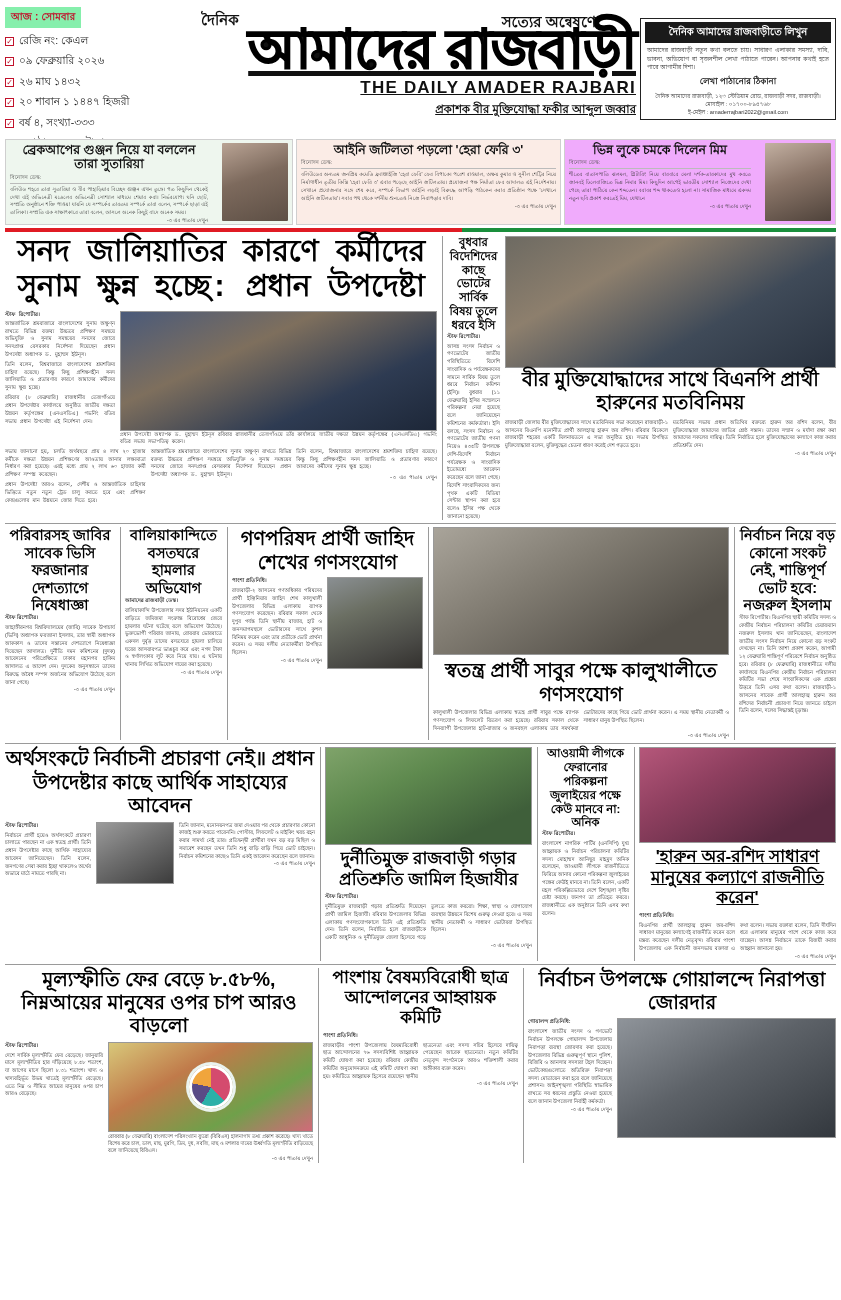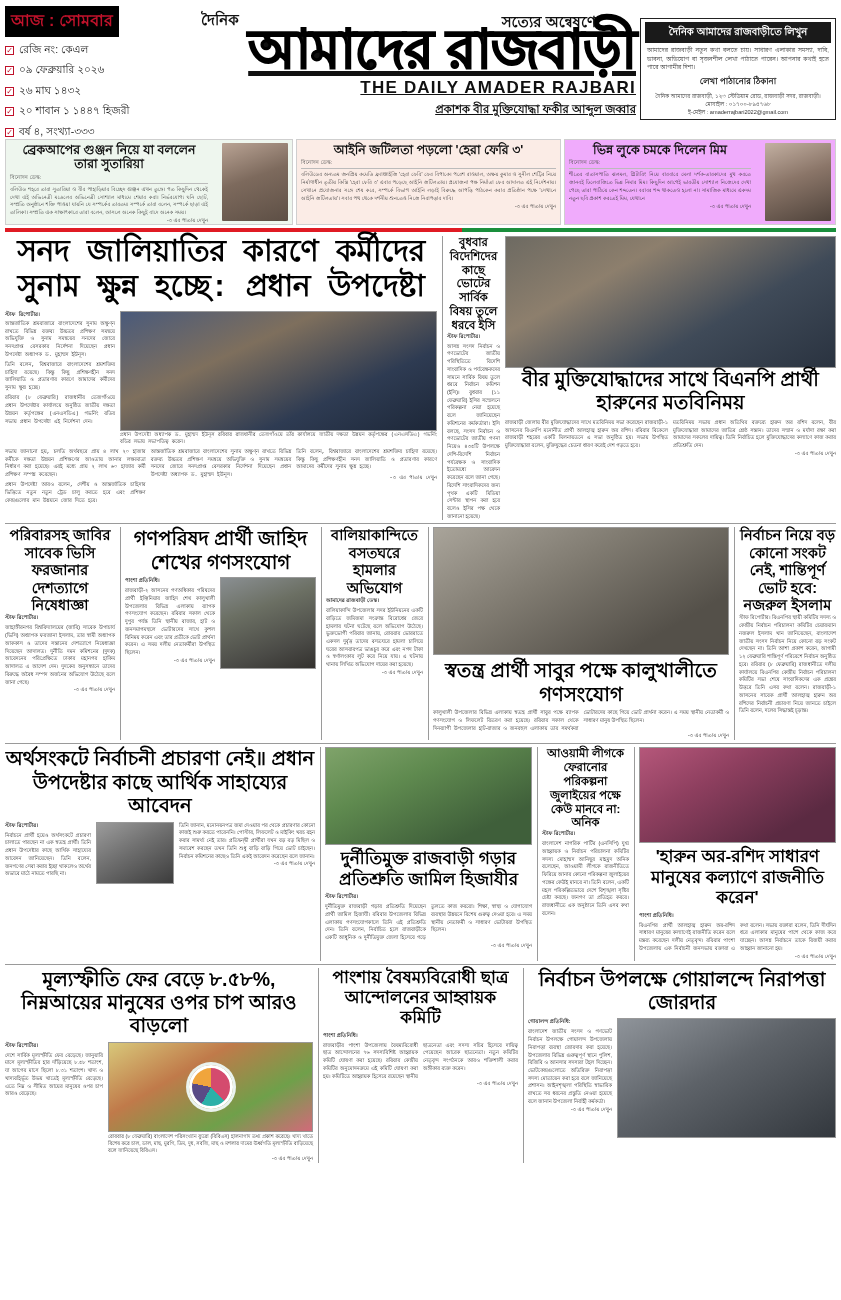--- a/index.html
+++ b/index.html
@@ -15,24 +15,24 @@
     position: relative;
   }
 
   .page { width: 841px; height: 1300px; position: relative; padding: 4px 5px; }
 
   
   .masthead { display: flex; align-items: flex-start; height: 132px; gap: 4px; }
 
   .date-box { width: 152px; padding-top: 2px; }
   .today-bar {
-    background: #000000;
+    background: #86efac;
     color: #c0122b;
     font-weight: bold;
-    font-size: 16px;
+    font-size: 10px;
     padding: 2px 6px;
     display: inline-block;
     letter-spacing: .2px;
   }
   .date-list { margin-top: 5px; }
   .date-row { display: flex; align-items: center; gap: 5px; margin-bottom: 3.4px; }
   .tick {
     width: 9px; height: 9px; border: 1px solid #c0122b;
     color: #c0122b; font-size: 8px; line-height: 8px; text-align: center;
     flex: 0 0 auto;
@@ -299,39 +299,39 @@
 
   <div class="grid">
 
     <div class="col" style="flex:0 0 110px;">
       <h3 class="hd-s">পরিবারসহ জাবির সাবেক ভিসি ফরজানার দেশত্যাগে নিষেধাজ্ঞা</h3>
       <div class="byline">স্টাফ রিপোর্টার।</div>
       <div class="body-col">জাহাঙ্গীরনগর বিশ্ববিদ্যালয়ের (জাবি) সাবেক উপাচার্য (ভিসি) অধ্যাপক ফরজানা ইসলাম, তার স্বামী অধ্যাপক আককাস ও তাদের সন্তানের দেশত্যাগে নিষেধাজ্ঞা দিয়েছেন আদালত। দুর্নীতি দমন কমিশনের (দুদক) আবেদনের পরিপ্রেক্ষিতে ঢাকার মহানগর হাকিম আদালত এ আদেশ দেন। দুদকের অনুসন্ধানে তাদের বিরুদ্ধে অবৈধ সম্পদ অর্জনের অভিযোগ উঠেছে বলে জানা গেছে।</div>
       <div class="more">-৩ এর পাতায় দেখুন</div>
     </div>
 
-    <div class="col divider-v" style="flex:0 0 196px; padding-left:4px;">
-      <h2 class="hd">গণপরিষদ প্রার্থী জাহিদ শেখের গণসংযোগ</h2>
-      <div class="grid" style="margin-top:3px;">
-        <div class="col" style="flex:1;">
-          <div class="byline">পাংশা প্রতিনিধি।</div>
-          <div class="body-col">রাজবাড়ী-২ আসনের গণঅধিকার পরিষদের প্রার্থী ইঞ্জিনিয়ার জাহিদ শেখ কালুখালী উপজেলার বিভিন্ন এলাকায় ব্যাপক গণসংযোগ করেছেন। রবিবার সকাল থেকে দুপুর পর্যন্ত তিনি স্থানীয় বাজার, হাট ও জনসমাগমস্থলে ভোটারদের সাথে কুশল বিনিময় করেন এবং তার প্রতীকে ভোট প্রার্থনা করেন। এ সময় দলীয় নেতাকর্মীরা উপস্থিত ছিলেন।</div>
-          <div class="more">-৩ এর পাতায় দেখুন</div>
-        </div>
-        <div class="col" style="flex:0 0 96px;">
-          <div class="photo p-crowd" style="height:92px;"></div>
-        </div>
-      </div>
-    </div>
-
     <div class="col divider-v" style="flex:0 0 102px; padding-left:4px;">
       <h3 class="hd-s">বালিয়াকান্দিতে বসতঘরে হামলার অভিযোগ</h3>
       <div class="byline">আমাদের রাজবাড়ী ডেস্ক।</div>
       <div class="body-col">বালিয়াকান্দি উপজেলার সদর ইউনিয়নের একটি বাড়িতে জমিজমা সংক্রান্ত বিরোধের জেরে হামলার ঘটনা ঘটেছে বলে অভিযোগ উঠেছে। ভুক্তভোগী পরিবার জানায়, রোববার ভোররাতে একদল দুর্বৃত্ত তাদের বসতঘরে হামলা চালিয়ে ঘরের আসবাবপত্র ভাঙচুর করে এবং নগদ টাকা ও স্বর্ণালংকার লুট করে নিয়ে যায়। এ ঘটনায় থানায় লিখিত অভিযোগ দায়ের করা হয়েছে।</div>
       <div class="more">-৩ এর পাতায় দেখুন</div>
+    </div>
+
+    <div class="col divider-v" style="flex:0 0 196px; padding-left:4px;">
+      <h2 class="hd">গণপরিষদ প্রার্থী জাহিদ শেখের গণসংযোগ</h2>
+      <div class="grid" style="margin-top:3px;">
+        <div class="col" style="flex:1;">
+          <div class="byline">পাংশা প্রতিনিধি।</div>
+          <div class="body-col">রাজবাড়ী-২ আসনের গণঅধিকার পরিষদের প্রার্থী ইঞ্জিনিয়ার জাহিদ শেখ কালুখালী উপজেলার বিভিন্ন এলাকায় ব্যাপক গণসংযোগ করেছেন। রবিবার সকাল থেকে দুপুর পর্যন্ত তিনি স্থানীয় বাজার, হাট ও জনসমাগমস্থলে ভোটারদের সাথে কুশল বিনিময় করেন এবং তার প্রতীকে ভোট প্রার্থনা করেন। এ সময় দলীয় নেতাকর্মীরা উপস্থিত ছিলেন।</div>
+          <div class="more">-৩ এর পাতায় দেখুন</div>
+        </div>
+        <div class="col" style="flex:0 0 96px;">
+          <div class="photo p-crowd" style="height:92px;"></div>
+        </div>
+      </div>
     </div>
 
     <div class="col divider-v" style="flex:1; padding-left:4px;">
       <div class="photo p-street" style="height:128px;"></div>
       <h2 class="hd" style="margin-top:4px;">স্বতন্ত্র প্রার্থী সাবুর পক্ষে কালুখালীতে গণসংযোগ</h2>
       <div class="body-col" style="margin-top:3px; column-count:2; column-gap:5px;">কালুখালী উপজেলার বিভিন্ন এলাকায় স্বতন্ত্র প্রার্থী সাবুর পক্ষে ব্যাপক গণসংযোগ ও লিফলেট বিতরণ করা হয়েছে। রবিবার সকাল থেকে দিনব্যাপী উপজেলার হাট-বাজার ও জনবহুল এলাকায় তার সমর্থকরা ভোটারদের কাছে গিয়ে ভোট প্রার্থনা করেন। এ সময় স্থানীয় নেতাকর্মী ও সাধারণ মানুষ উপস্থিত ছিলেন।</div>
       <div class="more">-৩ এর পাতায় দেখুন</div>
     </div>
 
     <div class="col divider-v" style="flex:0 0 102px; padding-left:4px;">
@@ -373,21 +373,21 @@
     </div>
 
     <div class="col divider-v" style="flex:0 0 92px; padding-left:4px;">
       <h4 class="hd-xs">আওয়ামী লীগকে ফেরানোর পরিকল্পনা জুলাইয়ের পক্ষে কেউ মানবে না: অনিক</h4>
       <div class="byline">স্টাফ রিপোর্টার।</div>
       <div class="body-col">বাংলাদেশ নাগরিক পার্টির (এনসিপি) যুগ্ম আহ্বায়ক ও নির্বাচন পরিচালনা কমিটির সদস্য মোহাম্মদ আনিছুর মাহমুদ অনিক বলেছেন, আওয়ামী লীগকে রাজনীতিতে ফিরিয়ে আনার কোনো পরিকল্পনা জুলাইয়ের পক্ষের কেউই মানবে না। তিনি বলেন, একটি মহল পরিকল্পিতভাবে দেশে বিশৃঙ্খলা সৃষ্টির চেষ্টা করছে। জনগণ তা প্রতিহত করবে। রাজধানীতে এক অনুষ্ঠানে তিনি এসব কথা বলেন।</div>
     </div>
 
     <div class="col divider-v" style="flex:1; padding-left:4px;">
       <div class="photo p-stage" style="height:96px;"></div>
-      <h2 class="hd" style="margin-top:4px; font-size:17px;">'হারুন অর-রশিদ সাধারণ মানুষের কল্যাণে রাজনীতি করেন'</h2>
+      <h2 class="hd" style="margin-top:4px; font-size:17px;text-decoration:underline;">'হারুন অর-রশিদ সাধারণ মানুষের কল্যাণে রাজনীতি করেন'</h2>
       <div class="byline" style="margin-top:3px;">পাংশা প্রতিনিধি।</div>
       <div class="body-col" style="column-count:2; column-gap:5px;">বিএনপির প্রার্থী আলহাজ্ব হারুন অর-রশিদ সাধারণ মানুষের কল্যাণেই রাজনীতি করেন বলে মন্তব্য করেছেন দলীয় নেতৃবৃন্দ। রবিবার পাংশা উপজেলায় এক নির্বাচনী জনসভায় বক্তারা এ কথা বলেন। সভায় বক্তারা বলেন, তিনি দীর্ঘদিন ধরে এলাকার মানুষের পাশে থেকে কাজ করে যাচ্ছেন। আসন্ন নির্বাচনে তাকে বিজয়ী করার আহ্বান জানানো হয়।</div>
       <div class="more">-৩ এর পাতায় দেখুন</div>
     </div>
   </div>
 
   <div class="divider-h"></div>
 
   <div class="grid">
 

